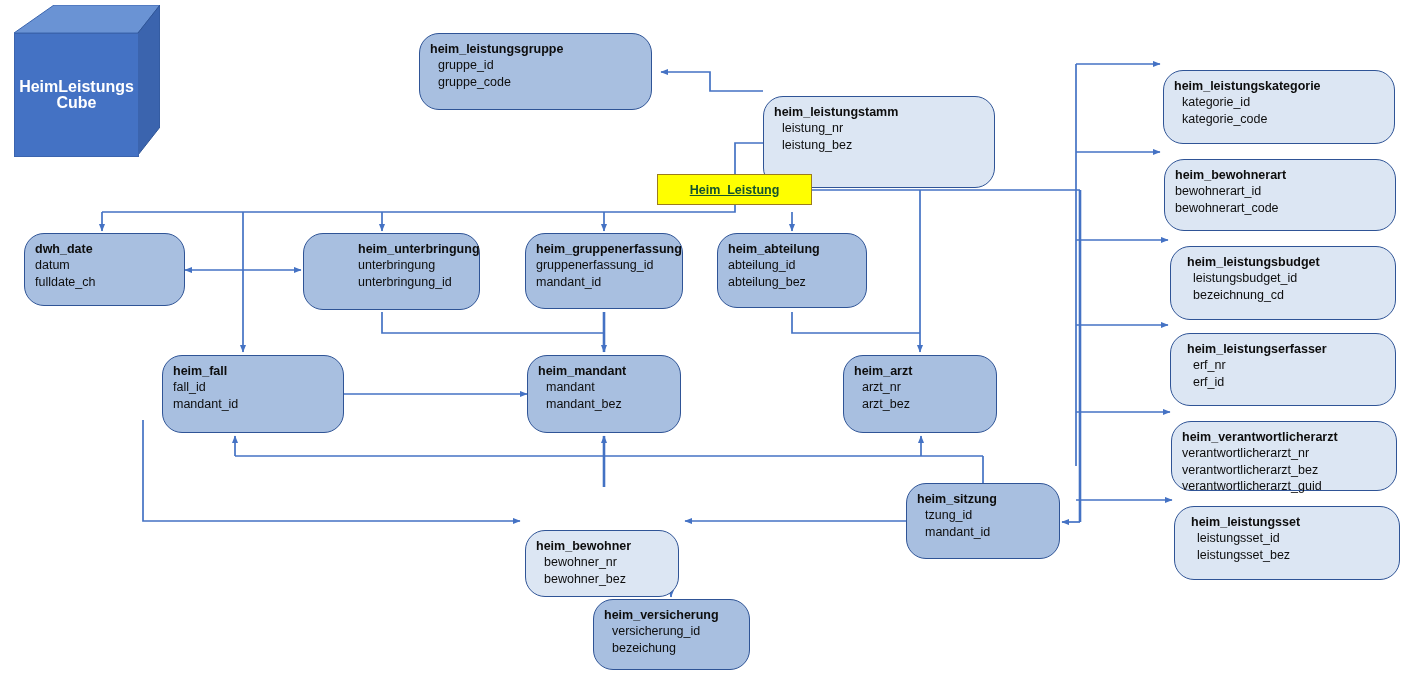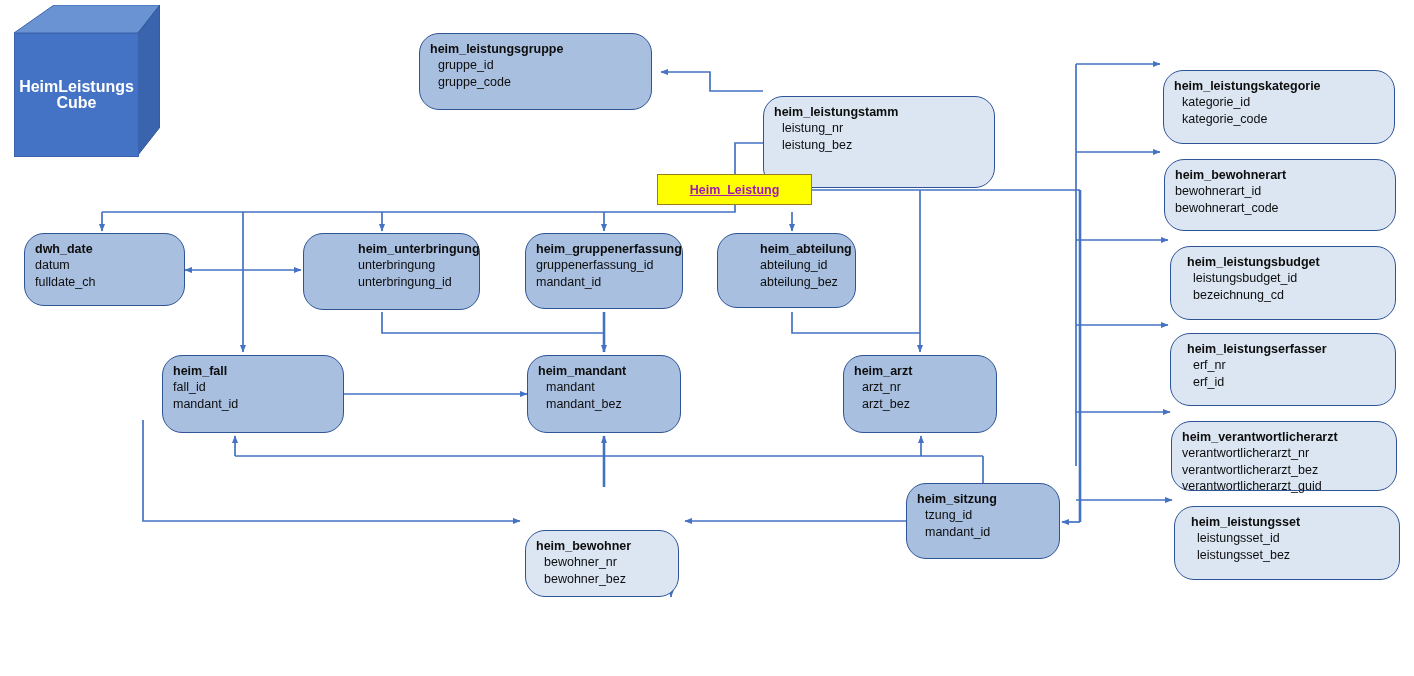--- a/index.html
+++ b/index.html
@@ -35,21 +35,21 @@
   .pad-c .ttl{padding-left:16px;}
   .pad-c .fld{padding-left:22px;}
 
   
   .fact{
     position:absolute;background:#FFFF00;border:1.3px solid #9C7C1E;
     box-sizing:border-box;display:flex;align-items:center;justify-content:center;
     z-index:6;
   }
   .fact span{
-    font-weight:bold;font-size:12.5px;color:#a21caf;
+    font-weight:bold;font-size:12.5px;color:#14532d;
     text-decoration:underline;
   }
 
   
   .cube{position:absolute;z-index:6;}
   .cube .face{
     position:absolute;left:0;top:28px;width:123px;height:122px;
     background:#4472C4;border:1px solid #3B64AE;
     display:flex;align-items:center;justify-content:center;
     text-align:center;
@@ -201,21 +201,21 @@
     <div class="fld">unterbringung</div>
     <div class="fld">unterbringung_id</div>
   </div>
 
   <div class="entity dark pad-a" style="left:525px;top:233px;width:158px;height:76px;">
     <div class="ttl">heim_gruppenerfassung</div>
     <div class="fld">gruppenerfassung_id</div>
     <div class="fld">mandant_id</div>
   </div>
 
-  <div class="entity dark pad-a" style="left:717px;top:233px;width:139px;height:75px;padding-left:32px;">
+  <div class="entity dark pad-a" style="left:717px;top:233px;width:150px;height:75px;">
     <div class="ttl">heim_abteilung</div>
     <div class="fld">abteilung_id</div>
     <div class="fld">abteilung_bez</div>
   </div>
 
   <div class="entity dark pad-a" style="left:162px;top:355px;width:182px;height:78px;">
     <div class="ttl">heim_fall</div>
     <div class="fld">fall_id</div>
     <div class="fld">mandant_id</div>
   </div>
@@ -237,14 +237,19 @@
     <div class="fld">bewohner_nr</div>
     <div class="fld">bewohner_bez</div>
   </div>
 
   <div class="entity dark pad-b" style="left:906px;top:483px;width:154px;height:76px;">
     <div class="ttl">heim_sitzung</div>
     <div class="fld">tzung_id</div>
     <div class="fld">mandant_id</div>
   </div>
 
+  <div class="entity dark pad-b" style="left:593px;top:599px;width:157px;height:71px;">
+    <div class="ttl">heim_versicherung</div>
+    <div class="fld">versicherung_id</div>
+    <div class="fld">bezeichung</div>
+  </div>
 
 </div>
 
 </body></html>

